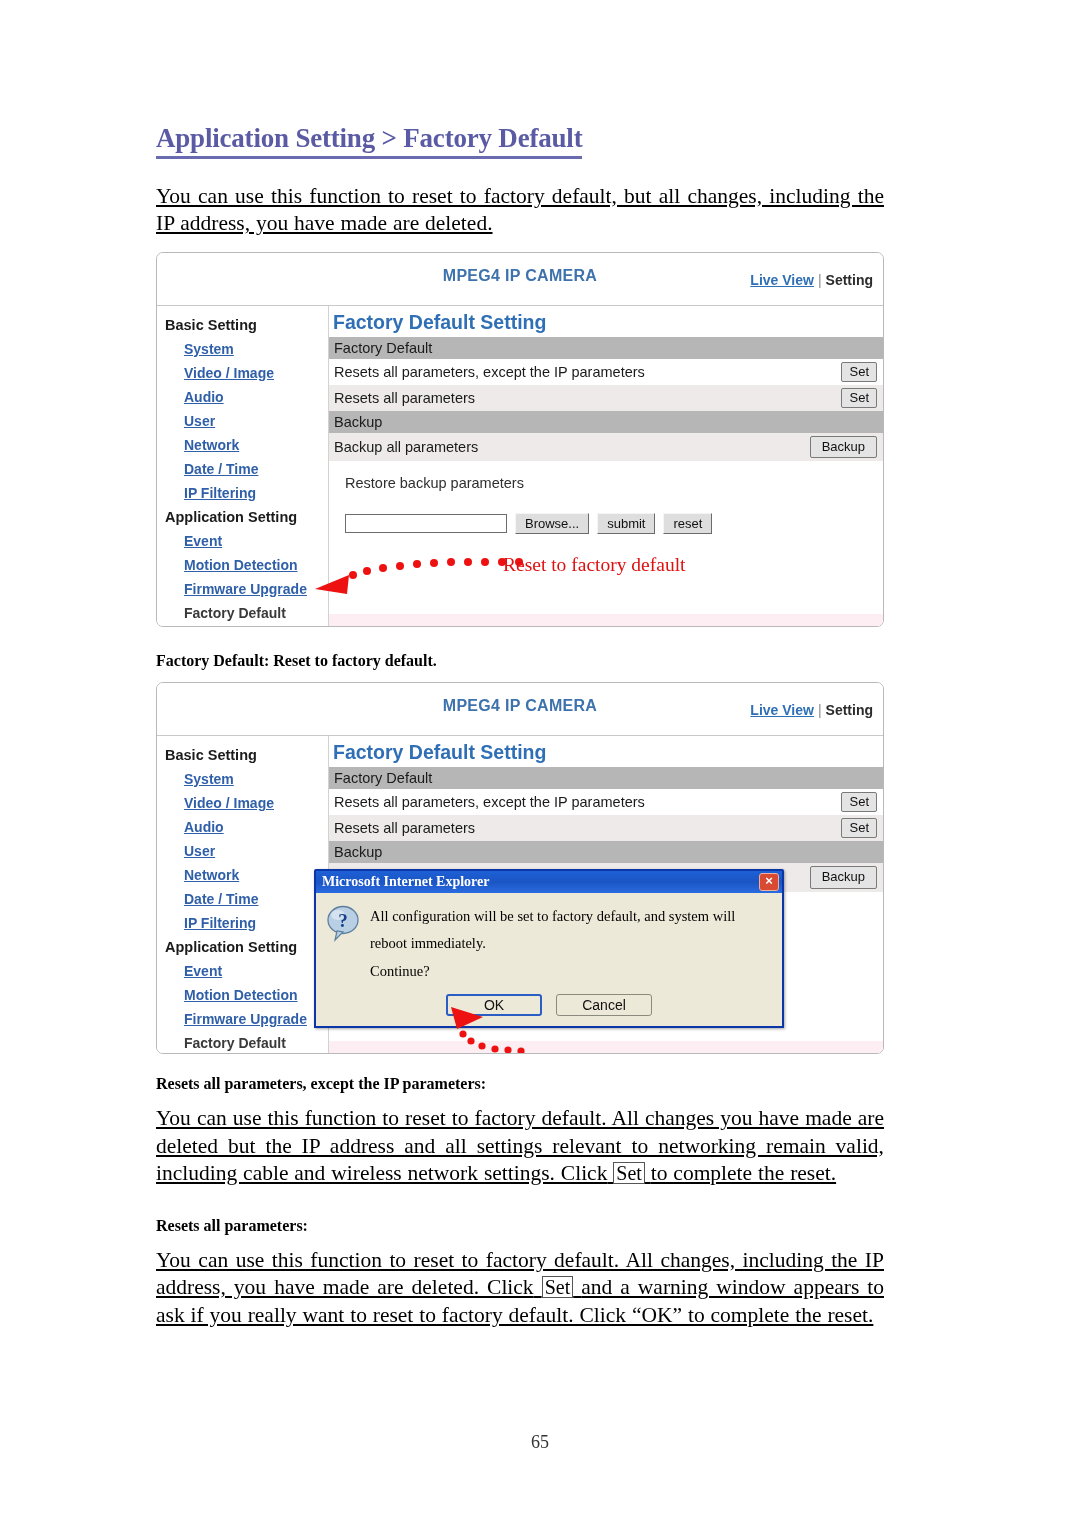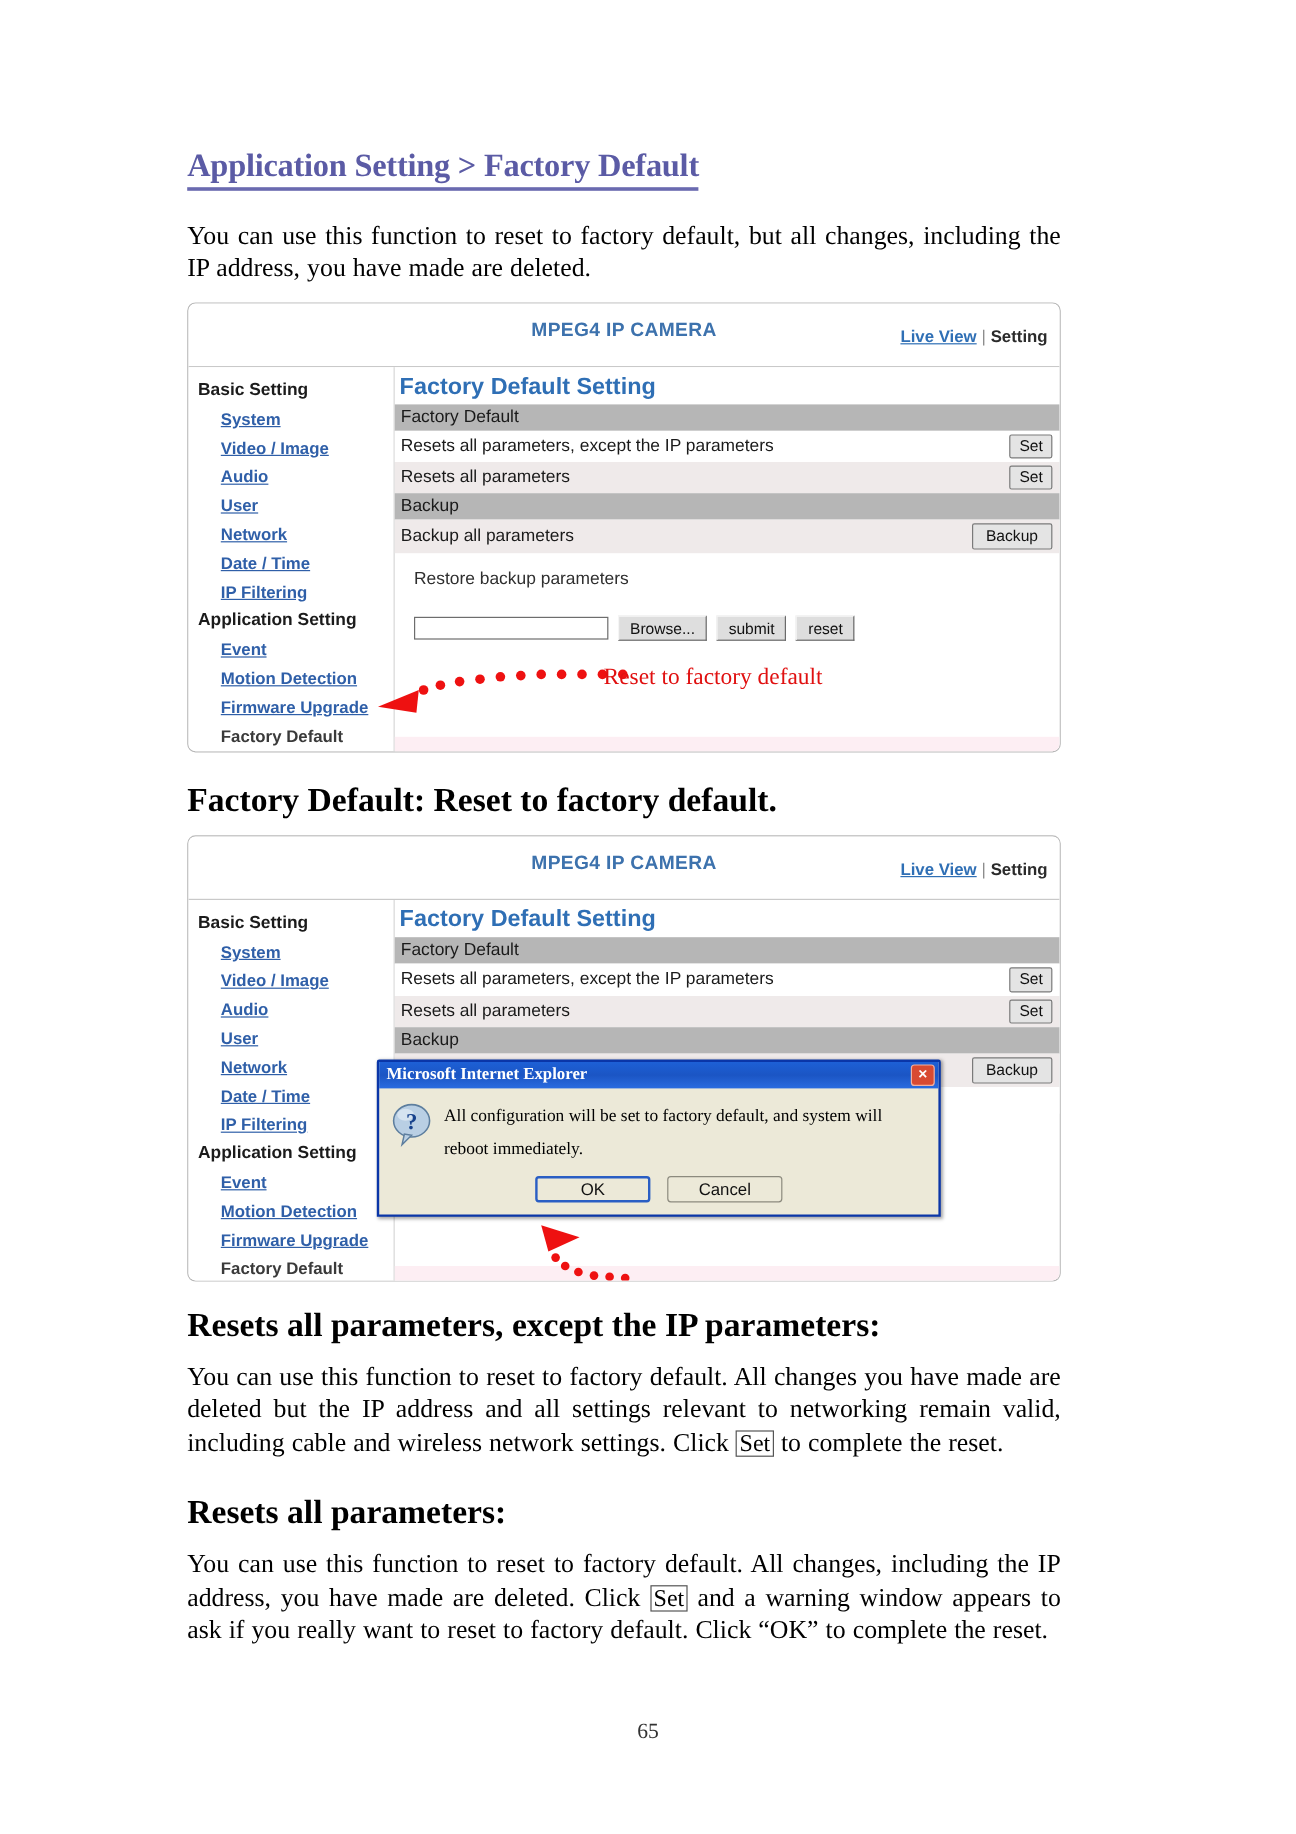--- a/index.html
+++ b/index.html
@@ -42,23 +42,24 @@
     padding-bottom: 2px;
     margin: 0 0 24px 0;
     line-height: 1.1;
   }
   .para {
     font-size: 21.5px;
     line-height: 1.28;
     text-align: justify;
     margin: 0 0 10px 0;
     word-spacing: 0.5px;
+    text-decoration: underline;
   }
   .subhead {
-    font-size: 28px;
+    font-size: 16px;
     font-weight: bold;
     margin: 28px 0 12px 0;
     line-height: 1.2;
   }
   .boxed {
     border: 1px solid #555;
     padding: 0px 2px;
     font-size: 20px;
     line-height: 1;
     display: inline-block;
@@ -487,20 +488,21 @@
           <div class="dlg-icon">
             <svg width="34" height="38" viewBox="0 0 34 38">
               <ellipse cx="17" cy="15" rx="15" ry="13.5" fill="#b9cfe4" stroke="#5d7e9e" stroke-width="1.3"></ellipse>
               <ellipse cx="12" cy="10" rx="7" ry="5" fill="#dfeaf4" opacity="0.75"></ellipse>
               <path d="M11 26 L9 35 L17 27 Z" fill="#b9cfe4" stroke="#5d7e9e" stroke-width="1.2"></path>
               <text x="17" y="22" font-family="Liberation Serif, serif" font-size="19" font-weight="bold" fill="#16418c" text-anchor="middle">?</text>
             </svg>
           </div>
           <div class="dlg-msg">
             <div>All configuration will be set to factory default, and system will reboot immediately.</div>
+            <div>Continue?</div>
           </div>
         </div>
         <div class="dlg-btns">
           <span class="dlg-btn default">OK</span>
           <span class="dlg-btn">Cancel</span>
         </div>
       </div>
 
       <svg style="position:absolute; left:280px; top:320px; width:220px; height:55px; pointer-events:none;">
         <polygon points="14,4 46,14 20,26" fill="#ee1111"></polygon>

